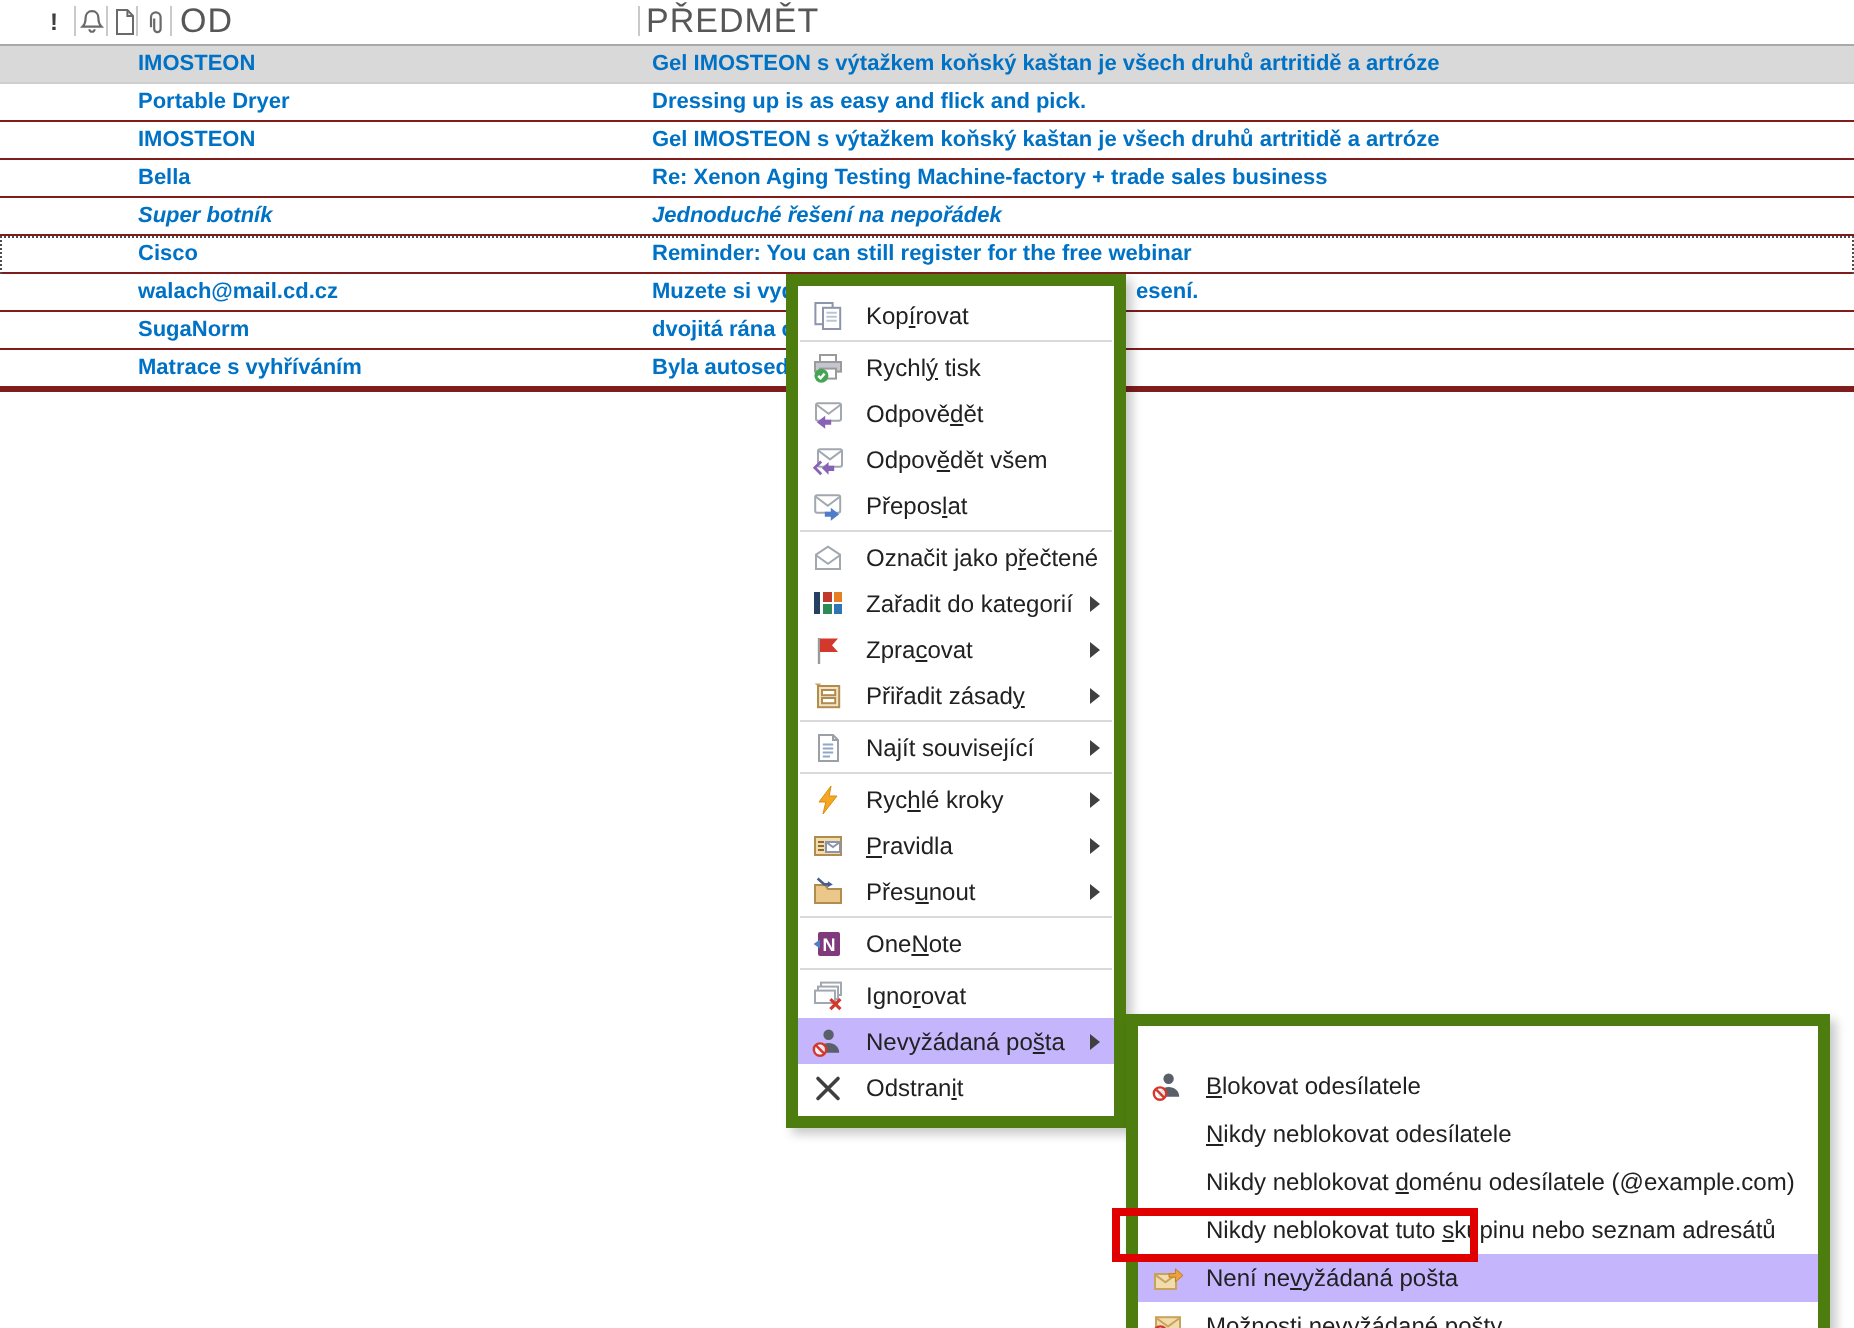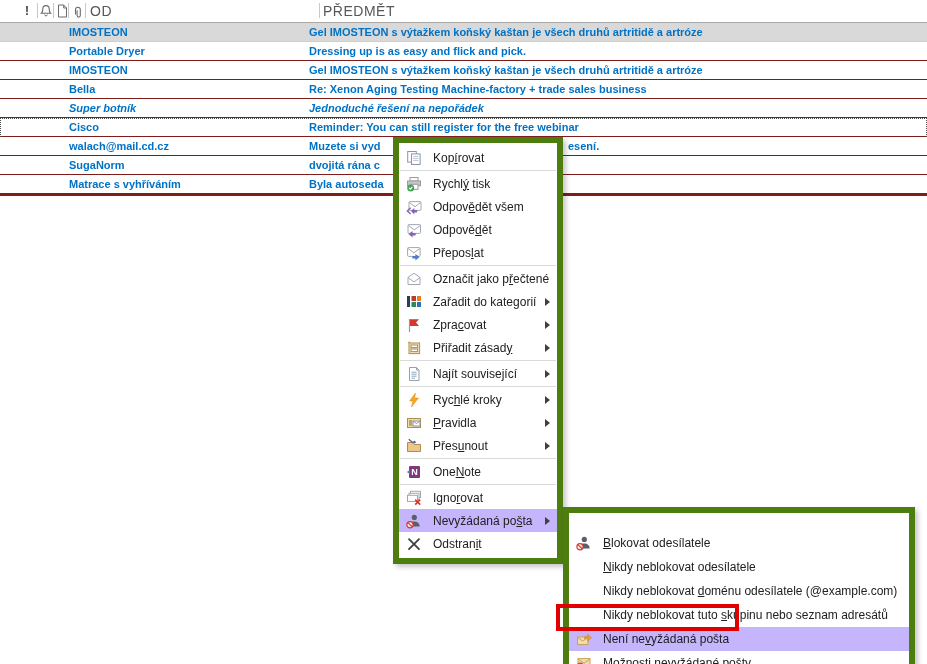--- a/index.html
+++ b/index.html
@@ -3,34 +3,34 @@
 <meta charset="utf-8">
 <style>
   html,body{margin:0;padding:0;}
   body{width:927px;height:664px;background:#fff;font-family:"Liberation Sans",sans-serif;
        position:relative;overflow:hidden;}
   .canvas{position:absolute;left:0;top:0;width:927px;height:664px;}
 
   
   .list-header{position:absolute;left:0;top:0;width:927px;height:22px;background:#fff;
                border-bottom:1px solid #A9A9A9;}
-  .hcell{position:absolute;top:0;line-height:22px;font-size:14px;color:#575757;letter-spacing:.5px;}
+  .hcell{position:absolute;top:0;line-height:22px;font-size:17px;color:#575757;letter-spacing:.5px;}
   .c-imp{left:25px;font-weight:bold;color:#3f3f3f;font-size:12px;letter-spacing:0;}
   .hicon{position:absolute;top:4px;}
   .c-bell{left:39px;}.c-doc{left:56px;}.c-clip{left:72px;top:5px;}
   .c-od{left:90px;}
   .c-subj{left:323px;}
   .hsep{position:absolute;top:3px;height:15px;width:1px;background:#C9C9C9;}
 
   .row{position:absolute;left:0;width:927px;height:18px;border-bottom:3px solid #7f1d1d;
        font-size:11px;font-weight:bold;color:#0072C6;background:#fff;}
   .row.selected{background:#D9D9D9;border-bottom-color:#CFCFCF;}
   .row.focused{outline:1px dotted #4d4d4d;outline-offset:-1px;}
   .row .from{position:absolute;left:69px;top:0;line-height:18px;white-space:nowrap;}
-  .row .subject{position:absolute;left:309px;top:0;line-height:18px;white-space:nowrap;}
+  .row .subject{position:absolute;left:326px;top:0;line-height:18px;white-space:nowrap;}
   .row .overflow{position:absolute;left:568px;top:0;line-height:18px;white-space:nowrap;}
 
   
   .menu{position:absolute;background:#fff;border:6px solid #4d7c0f;box-sizing:border-box;
         box-shadow:3px 3px 5px rgba(0,0,0,.22);}
   #context-menu{left:393px;top:137px;width:170px;padding:3px 0;z-index:10;}
   #junk-submenu{left:563px;top:507px;width:352px;padding:18px 0;z-index:11;}
   .mi{position:relative;height:23px;display:flex;align-items:center;font-size:12px;
       color:#212121;cursor:default;}
   #junk-submenu .mi{height:24px;}
@@ -134,37 +134,37 @@
             <rect x="4" y="8.3" width="8" height="5" fill="#fff" stroke="#9a9a9a"></rect>
             <circle cx="4.7" cy="11.9" r="3.5" fill="#45A555"></circle>
             <path d="M3.1 11.9l1.2 1.2 2-2.3" stroke="#fff" stroke-width="1.2" fill="none"></path>
           </svg>
         </span>
         <span class="lbl">Rychl<u>ý</u> tisk</span>
       </div>
       <div class="mi">
         <span class="ic">
           <svg width="16" height="16" viewBox="0 0 16 16">
+            <rect x="2" y="2.6" width="12.5" height="8.8" rx="1" fill="#fff" stroke="#A2A8B0"></rect>
+            <path d="M2.3 3.4l6 4.5 6-4.5" fill="none" stroke="#A2A8B0"></path>
+            <path d="M6.6 15.4v-2H9.6V10.9H6.6V8.9L2.4 12.1z" fill="#8763B8"></path>
+          </svg>
+        </span>
+        <span class="lbl">Odpově<u>d</u>ět</span>
+      </div>
+      <div class="mi">
+        <span class="ic">
+          <svg width="16" height="16" viewBox="0 0 16 16">
             <rect x="3" y="2.6" width="12" height="8.8" rx="1" fill="#fff" stroke="#A2A8B0"></rect>
             <path d="M3.3 3.4l5.7 4.3 5.8-4.3" fill="none" stroke="#A2A8B0"></path>
             <path d="M4.6 8.7L1.4 11.9l3.2 3.2" fill="none" stroke="#8763B8" stroke-width="1.4"></path>
             <path d="M8.3 15.4v-1.9h2.8v-2.6H8.3V9L4.9 12z" fill="#8763B8"></path>
           </svg>
         </span>
         <span class="lbl">Odpov<u>ě</u>dět všem</span>
-      </div>
-      <div class="mi">
-        <span class="ic">
-          <svg width="16" height="16" viewBox="0 0 16 16">
-            <rect x="2" y="2.6" width="12.5" height="8.8" rx="1" fill="#fff" stroke="#A2A8B0"></rect>
-            <path d="M2.3 3.4l6 4.5 6-4.5" fill="none" stroke="#A2A8B0"></path>
-            <path d="M6.6 15.4v-2H9.6V10.9H6.6V8.9L2.4 12.1z" fill="#8763B8"></path>
-          </svg>
-        </span>
-        <span class="lbl">Odpově<u>d</u>ět</span>
       </div>
       <div class="mi">
         <span class="ic">
           <svg width="16" height="16" viewBox="0 0 16 16">
             <rect x="1.6" y="2.6" width="12.5" height="8.8" rx="1" fill="#fff" stroke="#A2A8B0"></rect>
             <path d="M1.9 3.4l6 4.5 6-4.5" fill="none" stroke="#A2A8B0"></path>
             <path d="M9.4 15.4v-2H6.4V10.9h3V8.9l4.2 3.2z" fill="#4F7DC9"></path>
           </svg>
         </span>
         <span class="lbl">Přepos<u>l</u>at</span>

